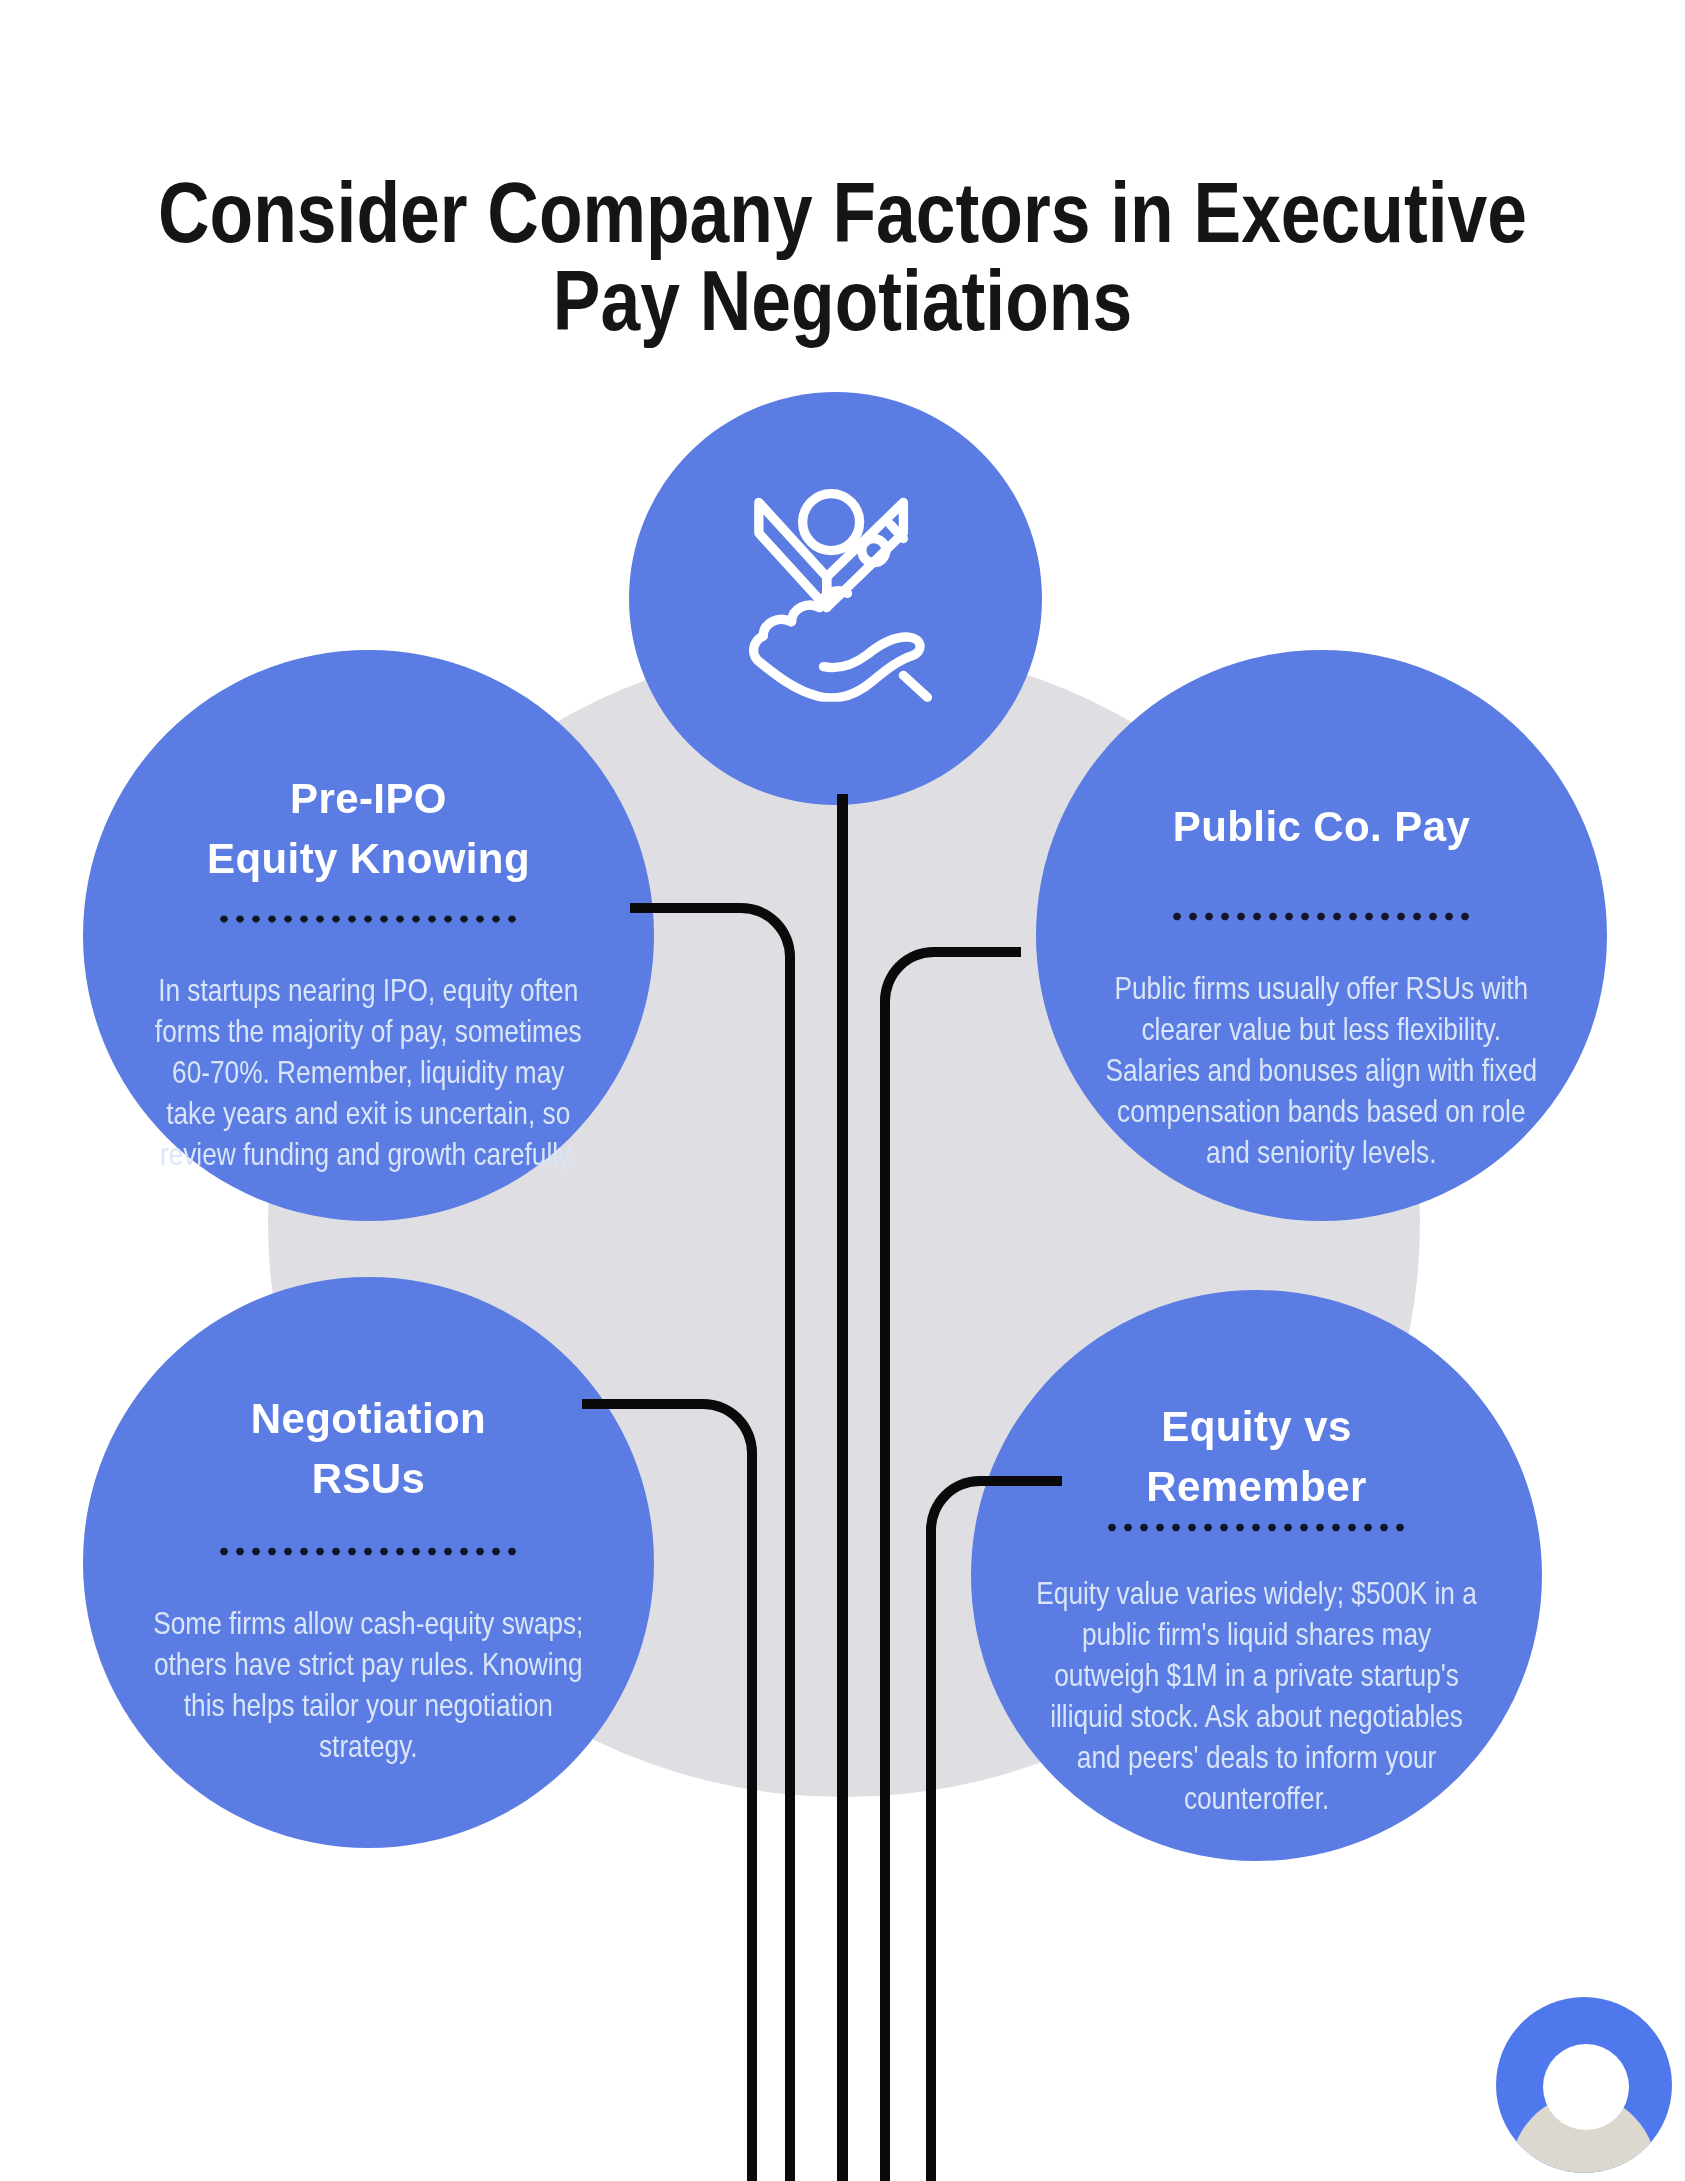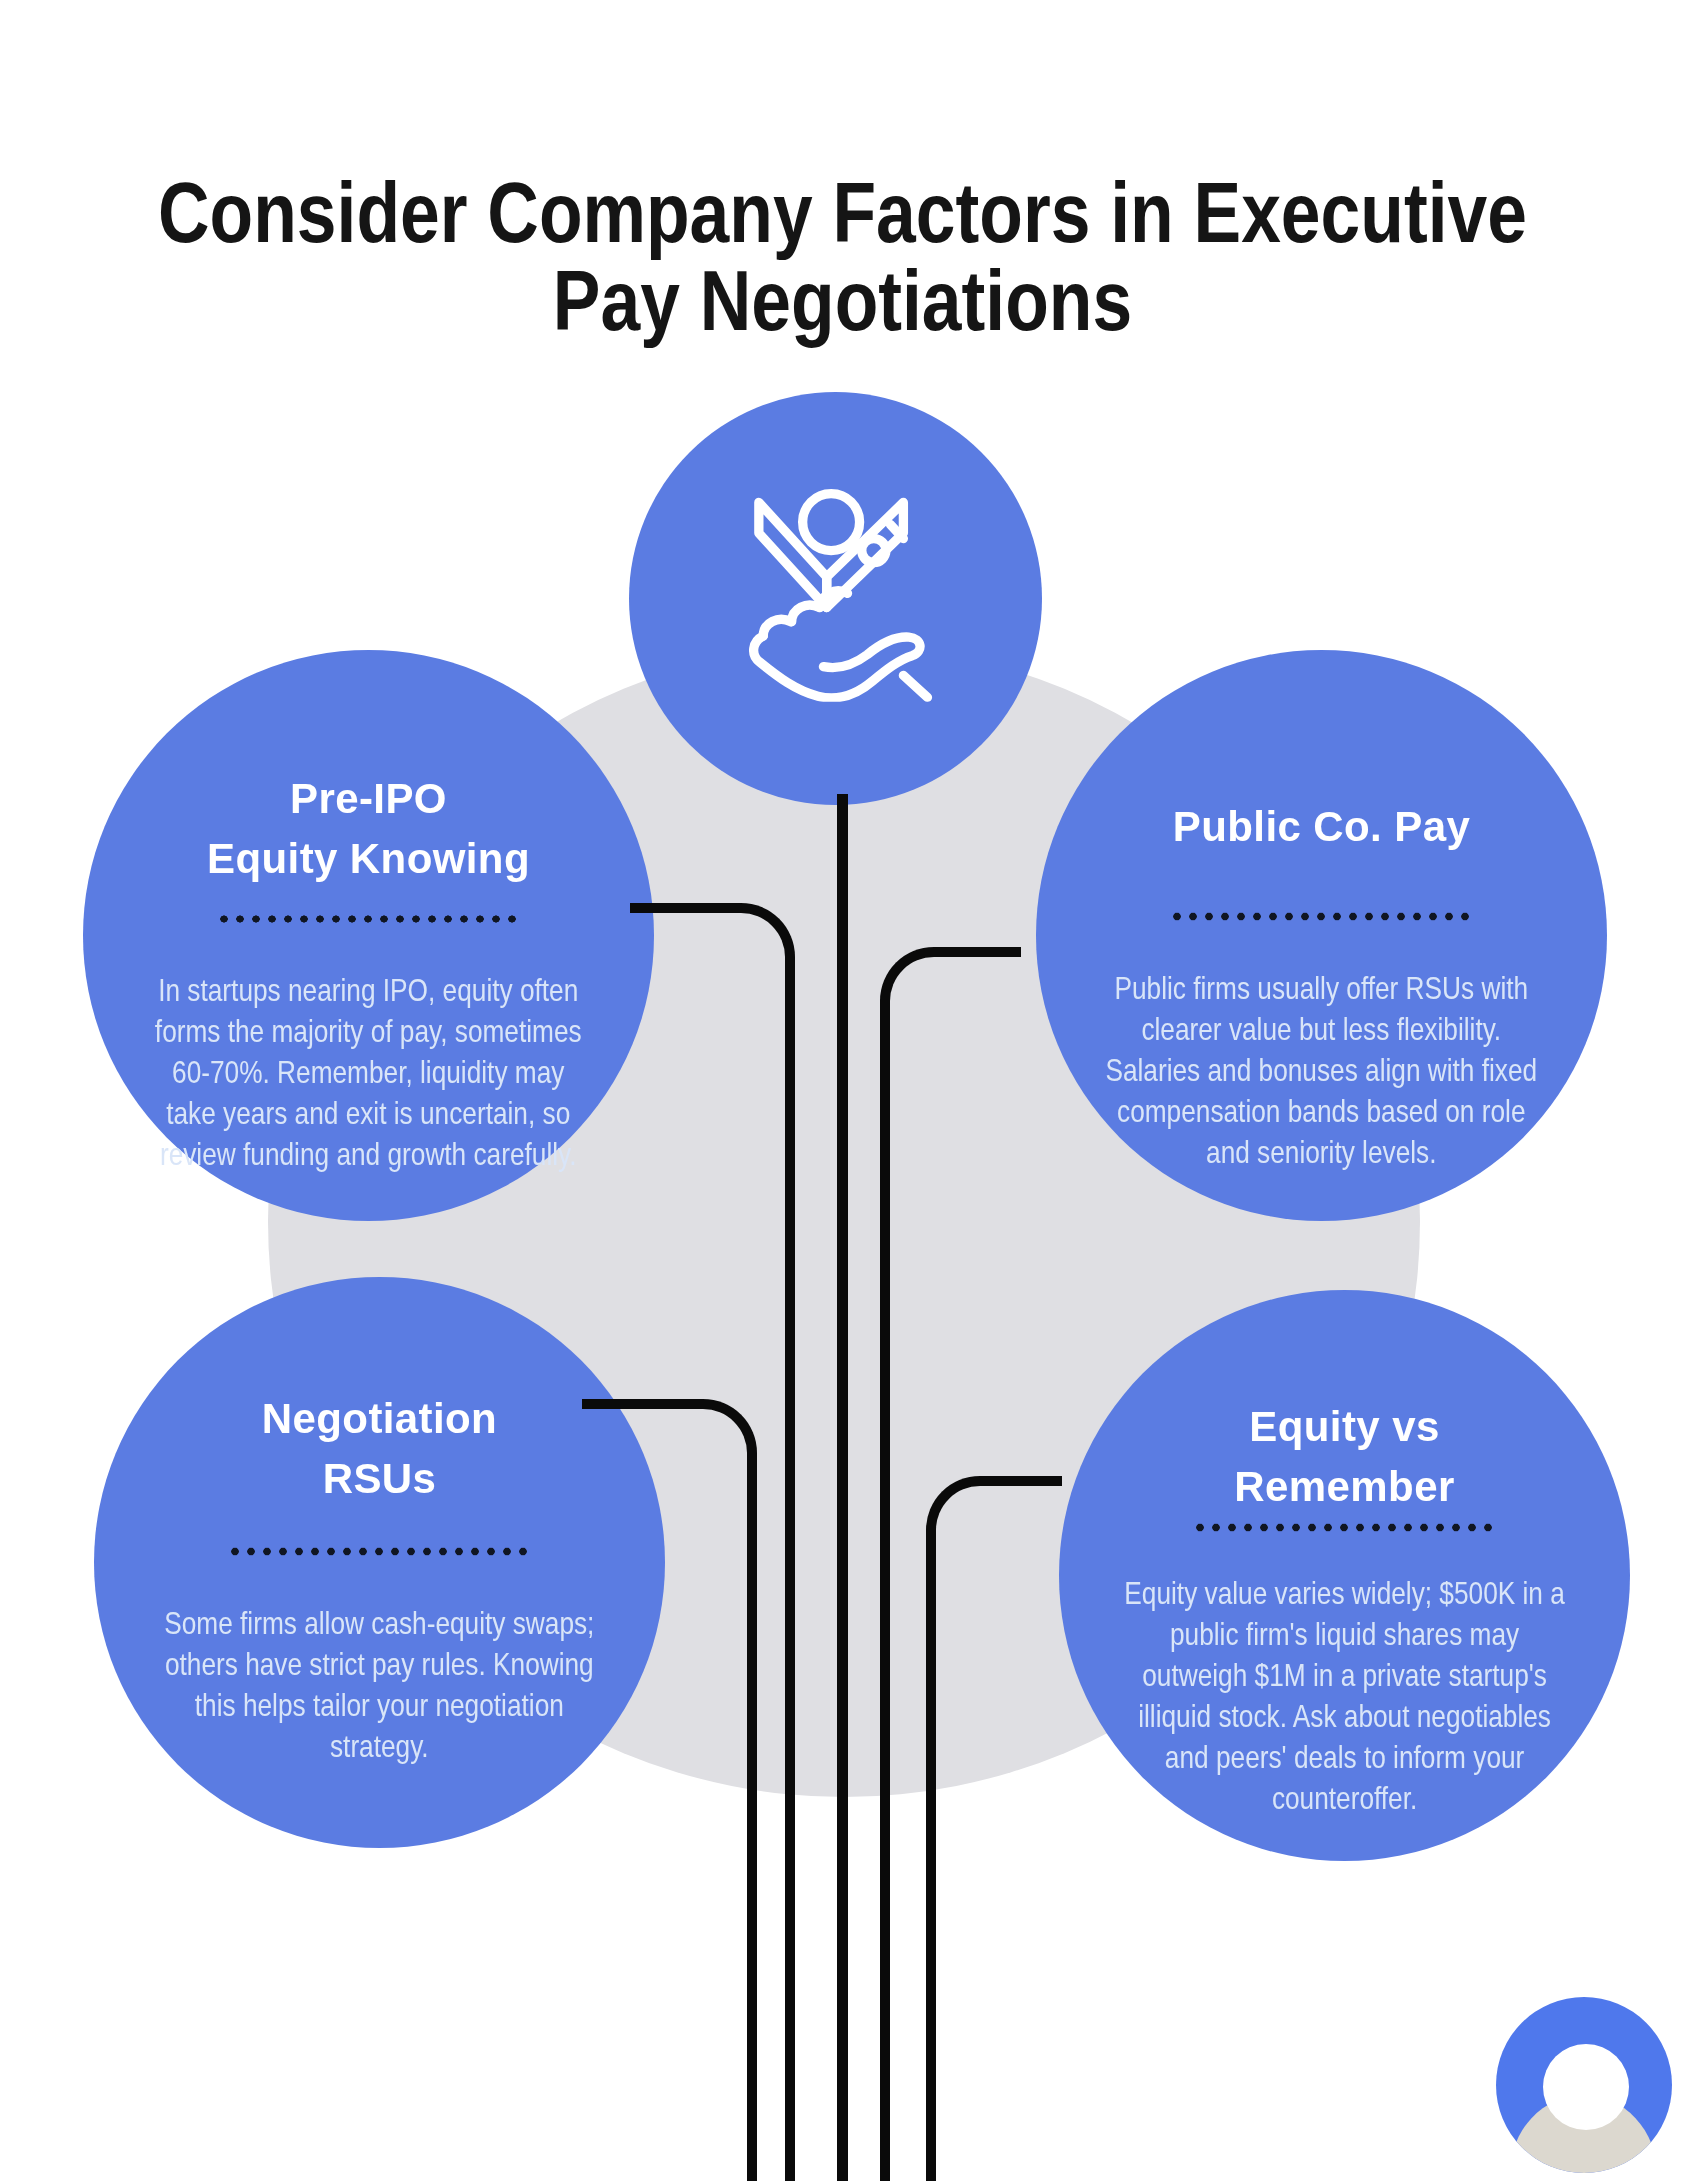--- a/index.html
+++ b/index.html
@@ -46,22 +46,22 @@
     background-position:left center;
   }
   .node-body {
     color:#d9e5f8; font-size:32px; line-height:41px; font-weight:400;
     text-align:center; transform:scaleX(0.82); transform-origin:50% 0;
   }
   .node-body div { white-space:nowrap; }
 
   #node-pre-ipo        { left:83px;   top:650px; }
   #node-public-co      { left:1036px; top:650px; }
-  #node-negotiation    { left:94px;   top:1277px; }
-  #node-equity-liquid  { left:1059px; top:1290px; }
+  #node-negotiation    { left:83px;   top:1277px; }
+  #node-equity-liquid  { left:971px; top:1290px; }
 
   #node-pre-ipo       .node-heading { margin-top:119px; }
   #node-public-co     .node-heading { margin-top:147px; }
   #node-negotiation   .node-heading { margin-top:112px; }
   #node-equity-liquid .node-heading { margin-top:107px; }
 
   #node-pre-ipo       .dots { margin-top:24.6px; }
   #node-public-co     .dots { margin-top:54px; }
   #node-negotiation   .dots { margin-top:37px; }
   #node-equity-liquid .dots { margin-top:5.3px;  }

